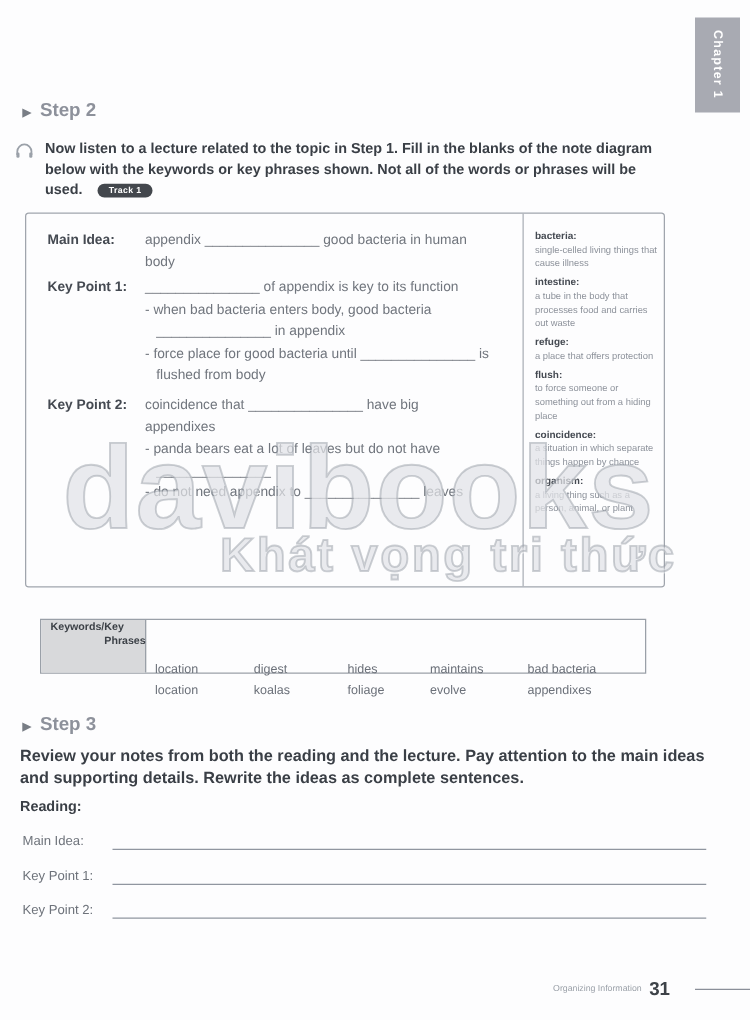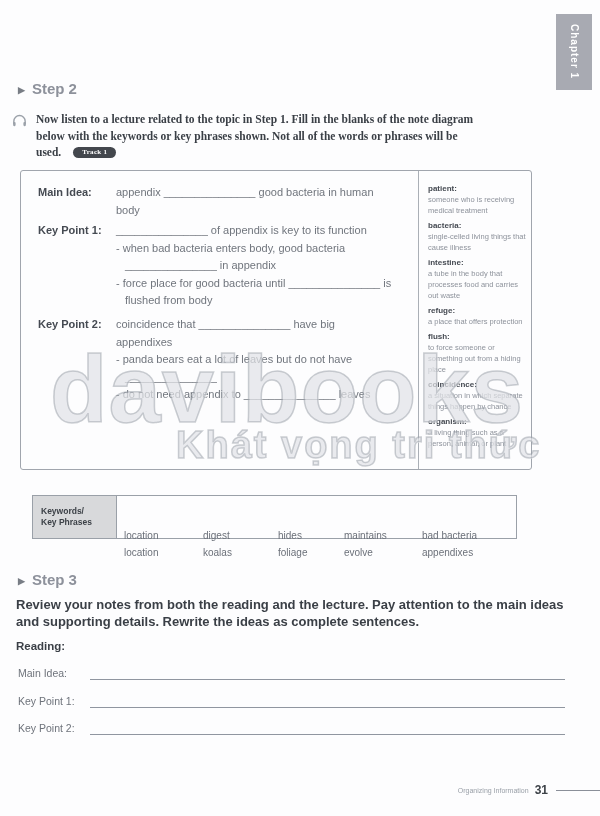--- a/index.html
+++ b/index.html
@@ -24,21 +24,21 @@
     position:absolute;left:18px;
     display:flex;align-items:center;gap:7px;
     font-size:15px;font-weight:600;color:#8d919b;
   }
   .tri{font-size:9px;color:#787d85;transform:translateY(1px);}
   
   .headphones{position:absolute;left:11px;top:112px;width:17px;height:17px;}
   
   .instr{
     position:absolute;left:36px;width:535px;
-    font-size:11.5px;font-weight:bold;color:#3a3f46;line-height:16.5px;font-family:Liberation Serif, serif;
+    font-size:11.5px;font-weight:bold;color:#3a3f46;line-height:16.5px;
   }
   .instr-l3{display:flex;align-items:center;}
   .track{
     display:inline-block;background:#43474d;color:#fff;
     font-size:7px;font-weight:bold;letter-spacing:.3px;
     padding:2px 9px;border-radius:7px;margin-left:12px;line-height:1;
   }
   
   .notebox{
     position:absolute;left:20px;top:170px;width:512px;height:300px;
@@ -68,41 +68,41 @@
   .wm1{left:50px;top:336px;font-size:94px;letter-spacing:1px;}
   .wm2{left:176px;top:424px;font-size:38px;letter-spacing:2px;}
   
   .kwtable{
     position:absolute;left:32px;top:495px;width:485px;height:44px;
     border:1px solid #9aa0a8;box-sizing:border-box;display:flex;background:#fdfdfe;
   }
   .kwhead{
     width:84px;flex:none;background:#d8d9db;border-right:1px solid #9aa0a8;
     font-size:8.5px;font-weight:bold;color:#3c4147;line-height:11px;
-    display:flex;flex-direction:column;justify-content:center;padding-left:8px;box-sizing:border-box;
+    display:flex;justify-content:center;padding-left:8px;box-sizing:border-box;
   }
   .kwgrid{
     flex:1;display:grid;grid-template-columns:79px 75px 66px 78px 1fr;
     grid-auto-rows:17px;padding:5px 0 0 7px;
     font-size:10px;color:#6b7079;margin-top:29px;
   }
   
   .p3{
     position:absolute;left:16px;width:560px;
     font-size:13px;font-weight:bold;color:#3a3f46;line-height:17px;
   }
   .reading{position:absolute;left:16px;top:640px;font-size:11.5px;font-weight:bold;color:#3a3f46;}
   
   .wline{position:absolute;left:18px;right:35px;height:18px;display:flex;align-items:flex-end;}
   .wlabel{width:72px;flex:none;font-size:10.5px;color:#6e737b;line-height:14px;}
   .wrule{flex:1;border-bottom:1px solid #9096a0;height:14px;}
   
   .footer{position:absolute;right:0;top:783px;display:flex;align-items:center;}
   .fsection{font-size:7px;color:#9aa0a8;margin-right:6px;}
-  .fpage{font-size:12px;font-weight:bold;color:#3d4248;margin-right:8px;}
+  .fpage{font-size:15px;font-weight:bold;color:#3d4248;margin-right:20px;}
   .fline{width:44px;border-top:1px solid #8a8f99;}
 </style>
 </head>
 <body>
 
 <div class="page">
 
   <div class="chapter-tab">Chapter 1</div>
 
   <div class="step-head" style="top:80px;">
@@ -153,24 +153,20 @@
       <div class="ncontent">
         <div>coincidence that _______________ have big</div>
         <div>appendixes</div>
         <div>- panda bears eat a lot of leaves but do not have</div>
         <div class="ind">_______________</div>
         <div>- do not need appendix to _______________ leaves</div>
       </div>
     </div>
 
     <div class="vocab">
-      <div class="ventry">
-        <div class="vterm">patient:</div>
-        <div class="vdef">someone who is receiving medical treatment</div>
-      </div>
       <div class="ventry">
         <div class="vterm">bacteria:</div>
         <div class="vdef">single-celled living things that cause illness</div>
       </div>
       <div class="ventry">
         <div class="vterm">intestine:</div>
         <div class="vdef">a tube in the body that processes food and carries out waste</div>
       </div>
       <div class="ventry">
         <div class="vterm">refuge:</div>

